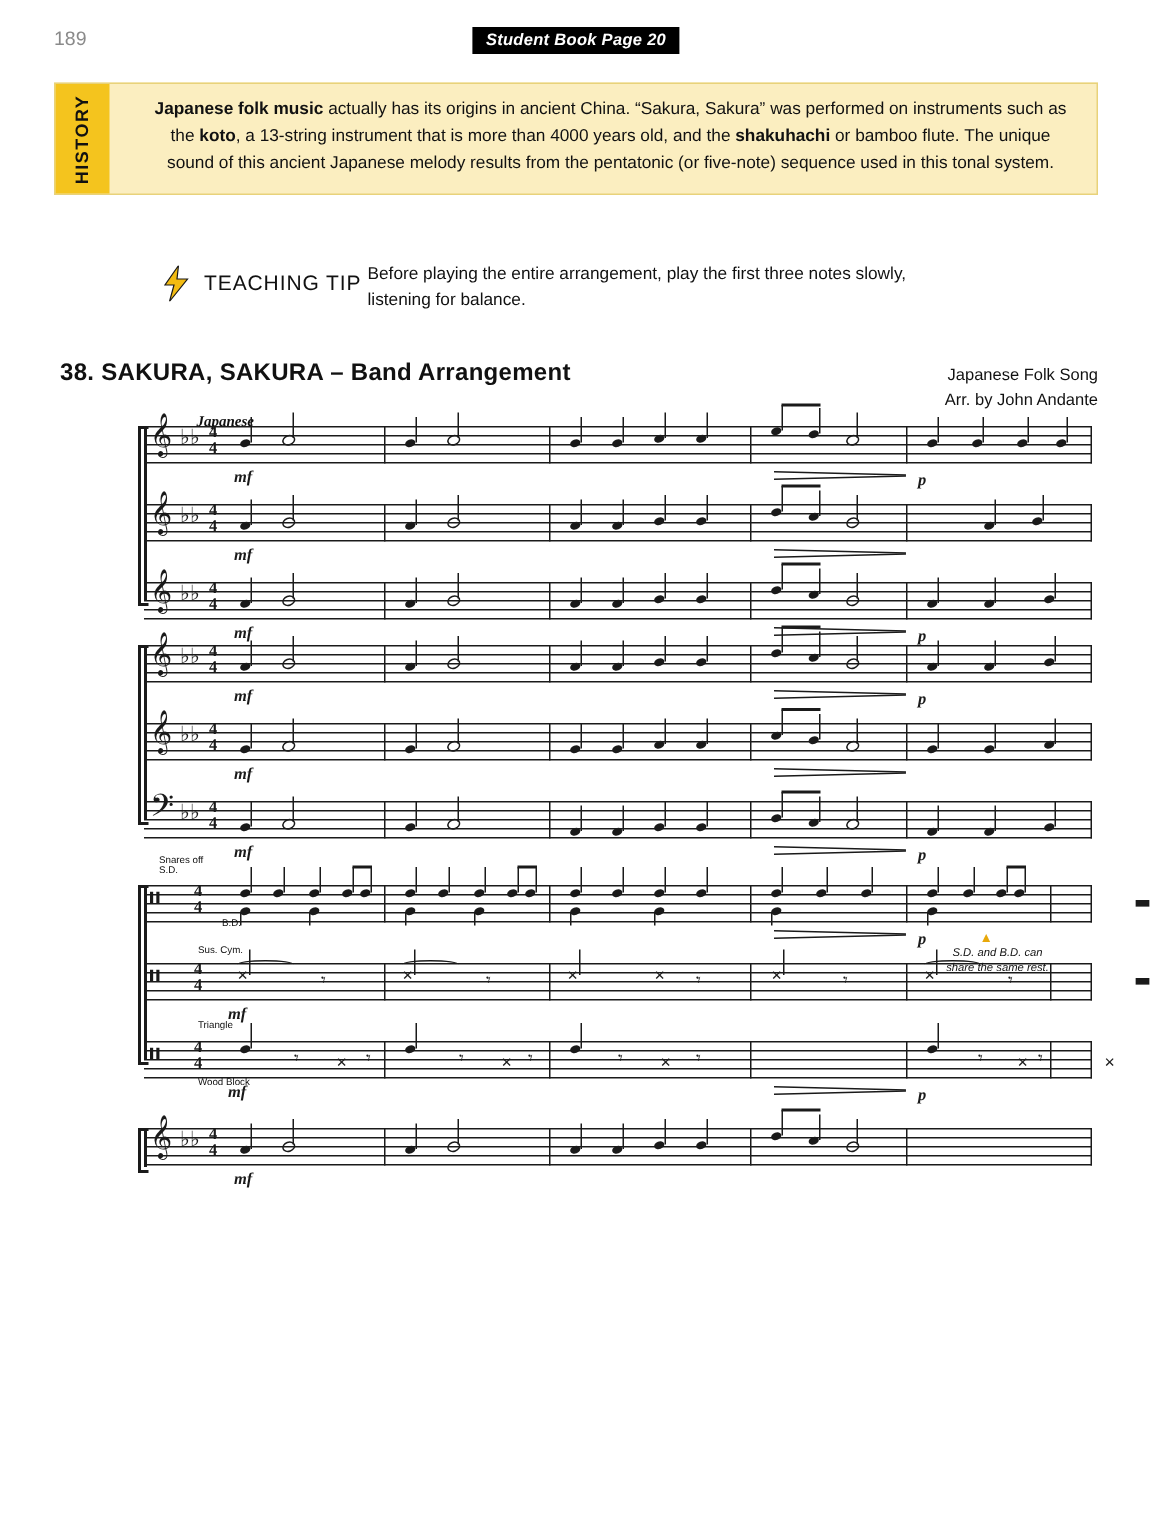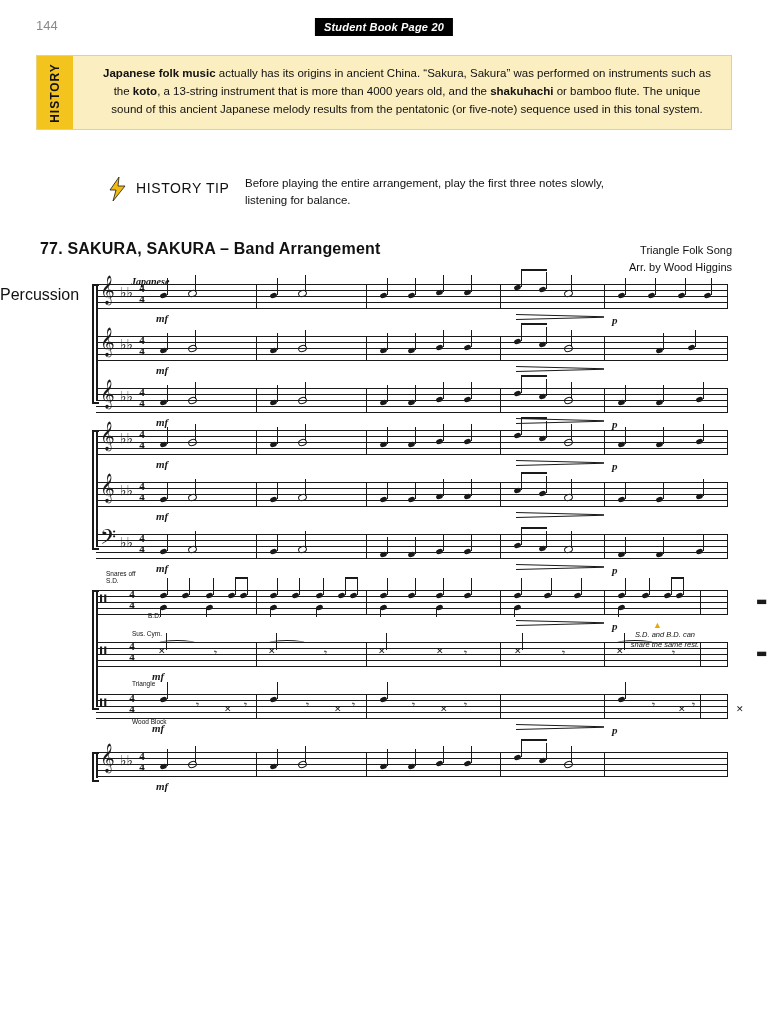--- a/index.html
+++ b/index.html
@@ -319,46 +319,46 @@
     position: absolute;
     border-top: 1px solid #1a1a1a;
     border-radius: 50%;
     height: 5px;
   }
 </style>
 </head>
 <body>
 
 <div class="page-header">
-  <div class="page-number">144</div>
+  <div class="page-number">189</div>
   <div class="student-book-tag">Student Book Page 20</div>
 </div>
 
 <div class="history-box">
   <div class="history-tab">
     <span>HISTORY</span>
   </div>
   <div class="history-text"><b>Japanese folk music</b> actually has its origins in ancient China. “Sakura, Sakura” was performed on instruments such as the <b>koto</b>, a 13-string instrument that is more than 4000 years old, and the <b>shakuhachi</b> or bamboo flute.  The unique sound of this ancient Japanese melody results from the pentatonic (or five-note) sequence used in this tonal system.</div>
 </div>
 
 <div class="teaching-tip">
   <div class="tip-icon">
     <svg width="20" height="24" viewBox="0 0 20 24">
       <polygon points="11,0 2,13 8,13 5,24 17,9 10,9" fill="#f2bb12"></polygon>
       <polygon points="11,0 2,13 8,13 5,24 17,9 10,9" fill="none" stroke="#1a1a1a" stroke-width="0.8"></polygon>
     </svg>
   </div>
-  <div class="tip-title">HISTORY TIP</div>
+  <div class="tip-title">TEACHING TIP</div>
   <div class="tip-body">Before playing the entire arrangement, play the first three notes slowly, listening for balance.</div>
 </div>
 
-<div class="piece-title">77.  SAKURA, SAKURA – Band Arrangement</div>
+<div class="piece-title">38.  SAKURA, SAKURA – Band Arrangement</div>
 <div class="credits">
-  <div>Triangle Folk Song</div>
-  <div>Arr. by Wood Higgins</div>
+  <div>Japanese Folk Song</div>
+  <div>Arr. by John Andante</div>
 </div>
 
 <div class="score">
 
   <div class="tempo-mark">Japanese</div>
 
   <div class="sys" style="top:16px;">
     <div class="grpbar" style="top:0px; height:116px;"></div>
     <div class="brace" style="top:0px; height:116px;"></div>
 
@@ -845,21 +845,20 @@
       <div class="barline" style="left:631px; top:0; height:25px;"></div>
       <div class="dyn" style="left:56px; top:28px;">mf</div>
       <div class="hairpin" style="left:420px; top:30px; width:88px;">
         <div class="top" style="transform:rotate(1.4deg);"></div>
         <div class="bot" style="transform:rotate(-1.4deg);"></div>
       </div>
       <div class="dyn" style="left:516px; top:30px;">p</div>
     </div>
   </div>
 
-  <div class="inst-col"><br>    Percussion<br>  </div>
 
   <div class="annot-mark" style="left:653px; top:352px;">▲</div>
   <div class="annot" style="left:610px; top:362px; width:110px;">S.D. and B.D. can<br>share the same rest.</div>
 
   <div class="sys" style="top:484px;">
     <div class="grpbar" style="top:0px; height:26px;"></div>
     <div class="brace" style="top:0px; height:26px;"></div>
     <div class="staff" style="top:0px;">
       <div class="line l0"></div>
         <div class="line l1"></div>

